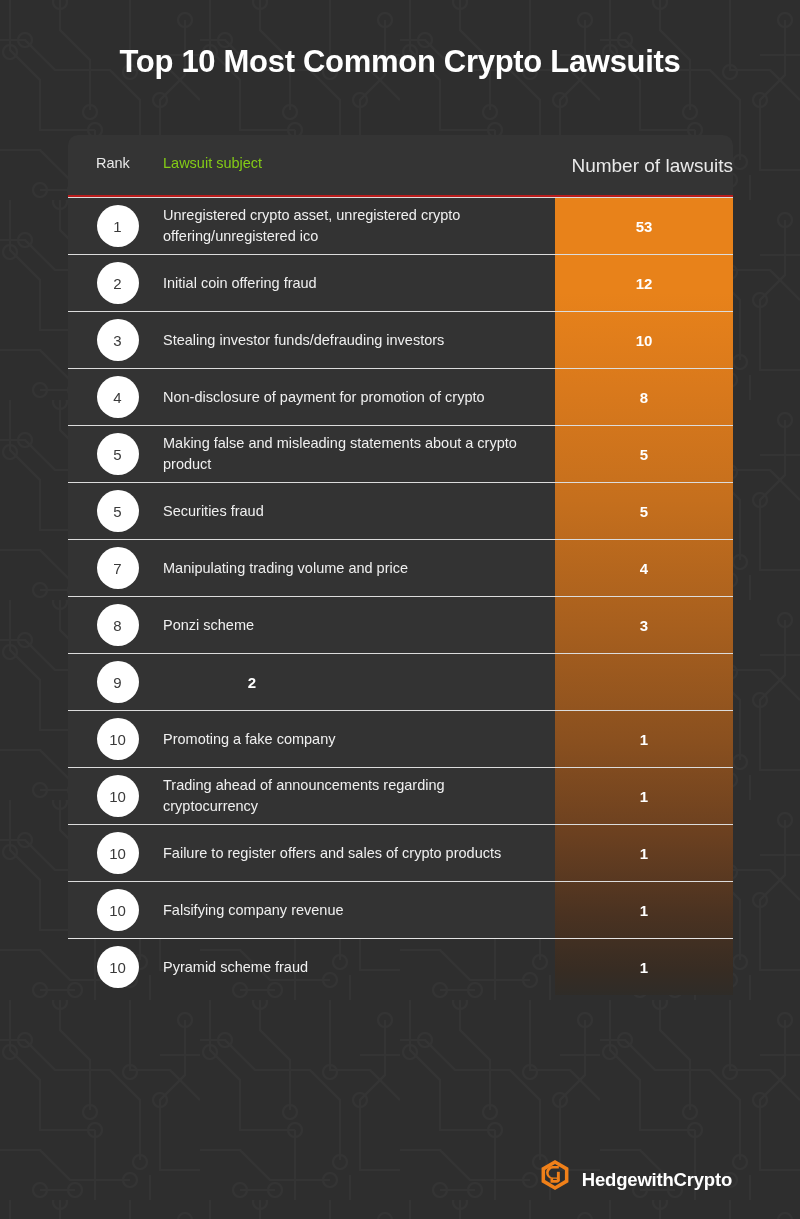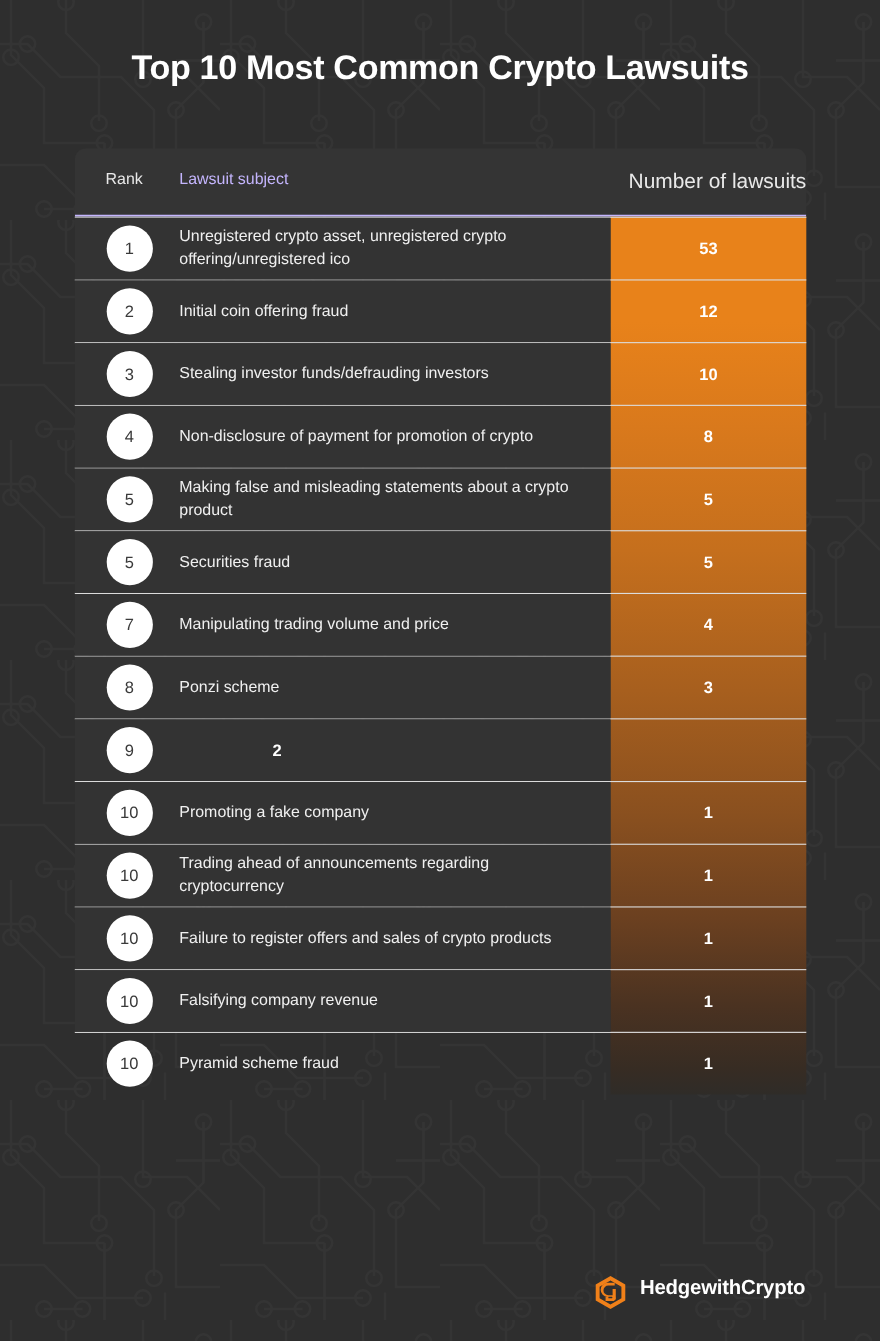--- a/index.html
+++ b/index.html
@@ -43,29 +43,29 @@
     left:68px;
     top:135px;
     width:665px;
   }
 
   .thead {
     position:relative;
     height:62px;
     background:#343434;
     border-radius:10px 10px 0 0;
-    border-bottom:2px solid #c4b5fd;
+    border-bottom:2px solid #b91c1c;
   }
   .thead .th-rank {
     position:absolute; left:28px; top:20px;
     color:#e9e9e9; font-size:14.5px;
   }
   .thead .th-subject {
     position:absolute; left:95px; top:20px;
-    color:#c4b5fd; font-size:14.5px;
+    color:#84cc16; font-size:14.5px;
   }
   .thead .th-count {
     position:absolute; left:487px; top:20px;
     width:178px; text-align:right;
     color:#e9e9e9; font-size:19px;
   }
 
   .tbody { position:relative; }
 
   
@@ -151,21 +151,21 @@
   }
   .row.last .row-left-bg { background:transparent; }
   .row.last { border-top-color:#e4e4e4; }
 
   
   .footer {
     position:absolute;
     right:68px;
     bottom:28px;
     display:flex;
-    align-items:flex-start;
+    align-items:flex-end;
     gap:11px;
   }
   .logo-mark { width:32px; height:32px; display:block; }
   .logo-text {
     color:#ffffff;
     font-size:18.5px;
     font-weight:bold;
     letter-spacing:-0.2px;
   }
 </style>

